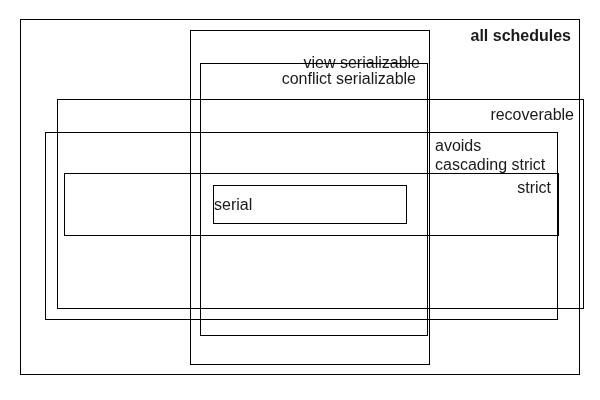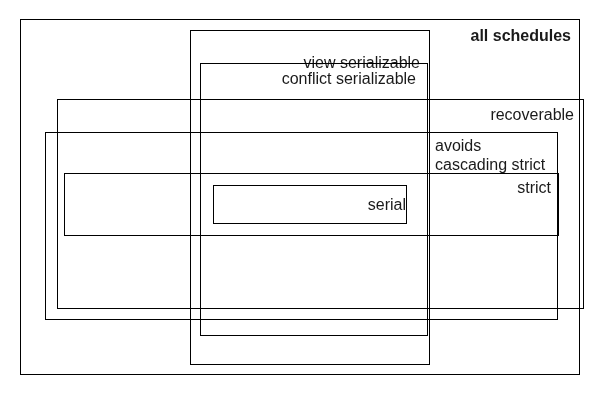--- a/index.html
+++ b/index.html
@@ -30,21 +30,21 @@
     color: #1a1a1a;
   }
   
   #box-all          { left: 20px;  top: 19px;  width: 560px; height: 356px; }
   #box-view         { left: 190px; top: 30px;  width: 240px; height: 335px; }
   #box-conflict     { left: 200px; top: 63px;  width: 228px; height: 273px; }
   #box-recoverable  { left: 37px;  top: 99px;  width: 527px; height: 210px; margin-left: 20px; }
   #box-avoids       { left: 45px;  top: 132px; width: 513px; height: 188px; }
   #box-strict       { left: 64px;  top: 173px; width: 495px; height: 63px;  }
   #box-serial       { left: 213px; top: 185px; width: 194px; height: 39px;
-                      display: flex; align-items: center; justify-content: flex-end; }
+                      display: flex; align-items: center; justify-content: flex-start; }
   
   #box-all > .label          { top: 6px;  right: 8px; font-weight: bold; }
   #box-view > .label         { top: 22px;  right: 9px; }
   #box-conflict > .label     { top: 5px;  right: 11px; }
   #box-recoverable > .label  { top: 5px;  right: 9px; }
   #box-avoids > .label       { top: 3px;  left: 389px; }
   #box-strict > .label       { top: 4px;  right: 7px; }
   #box-serial > .label       { position: static; }
 </style>
 </head>

